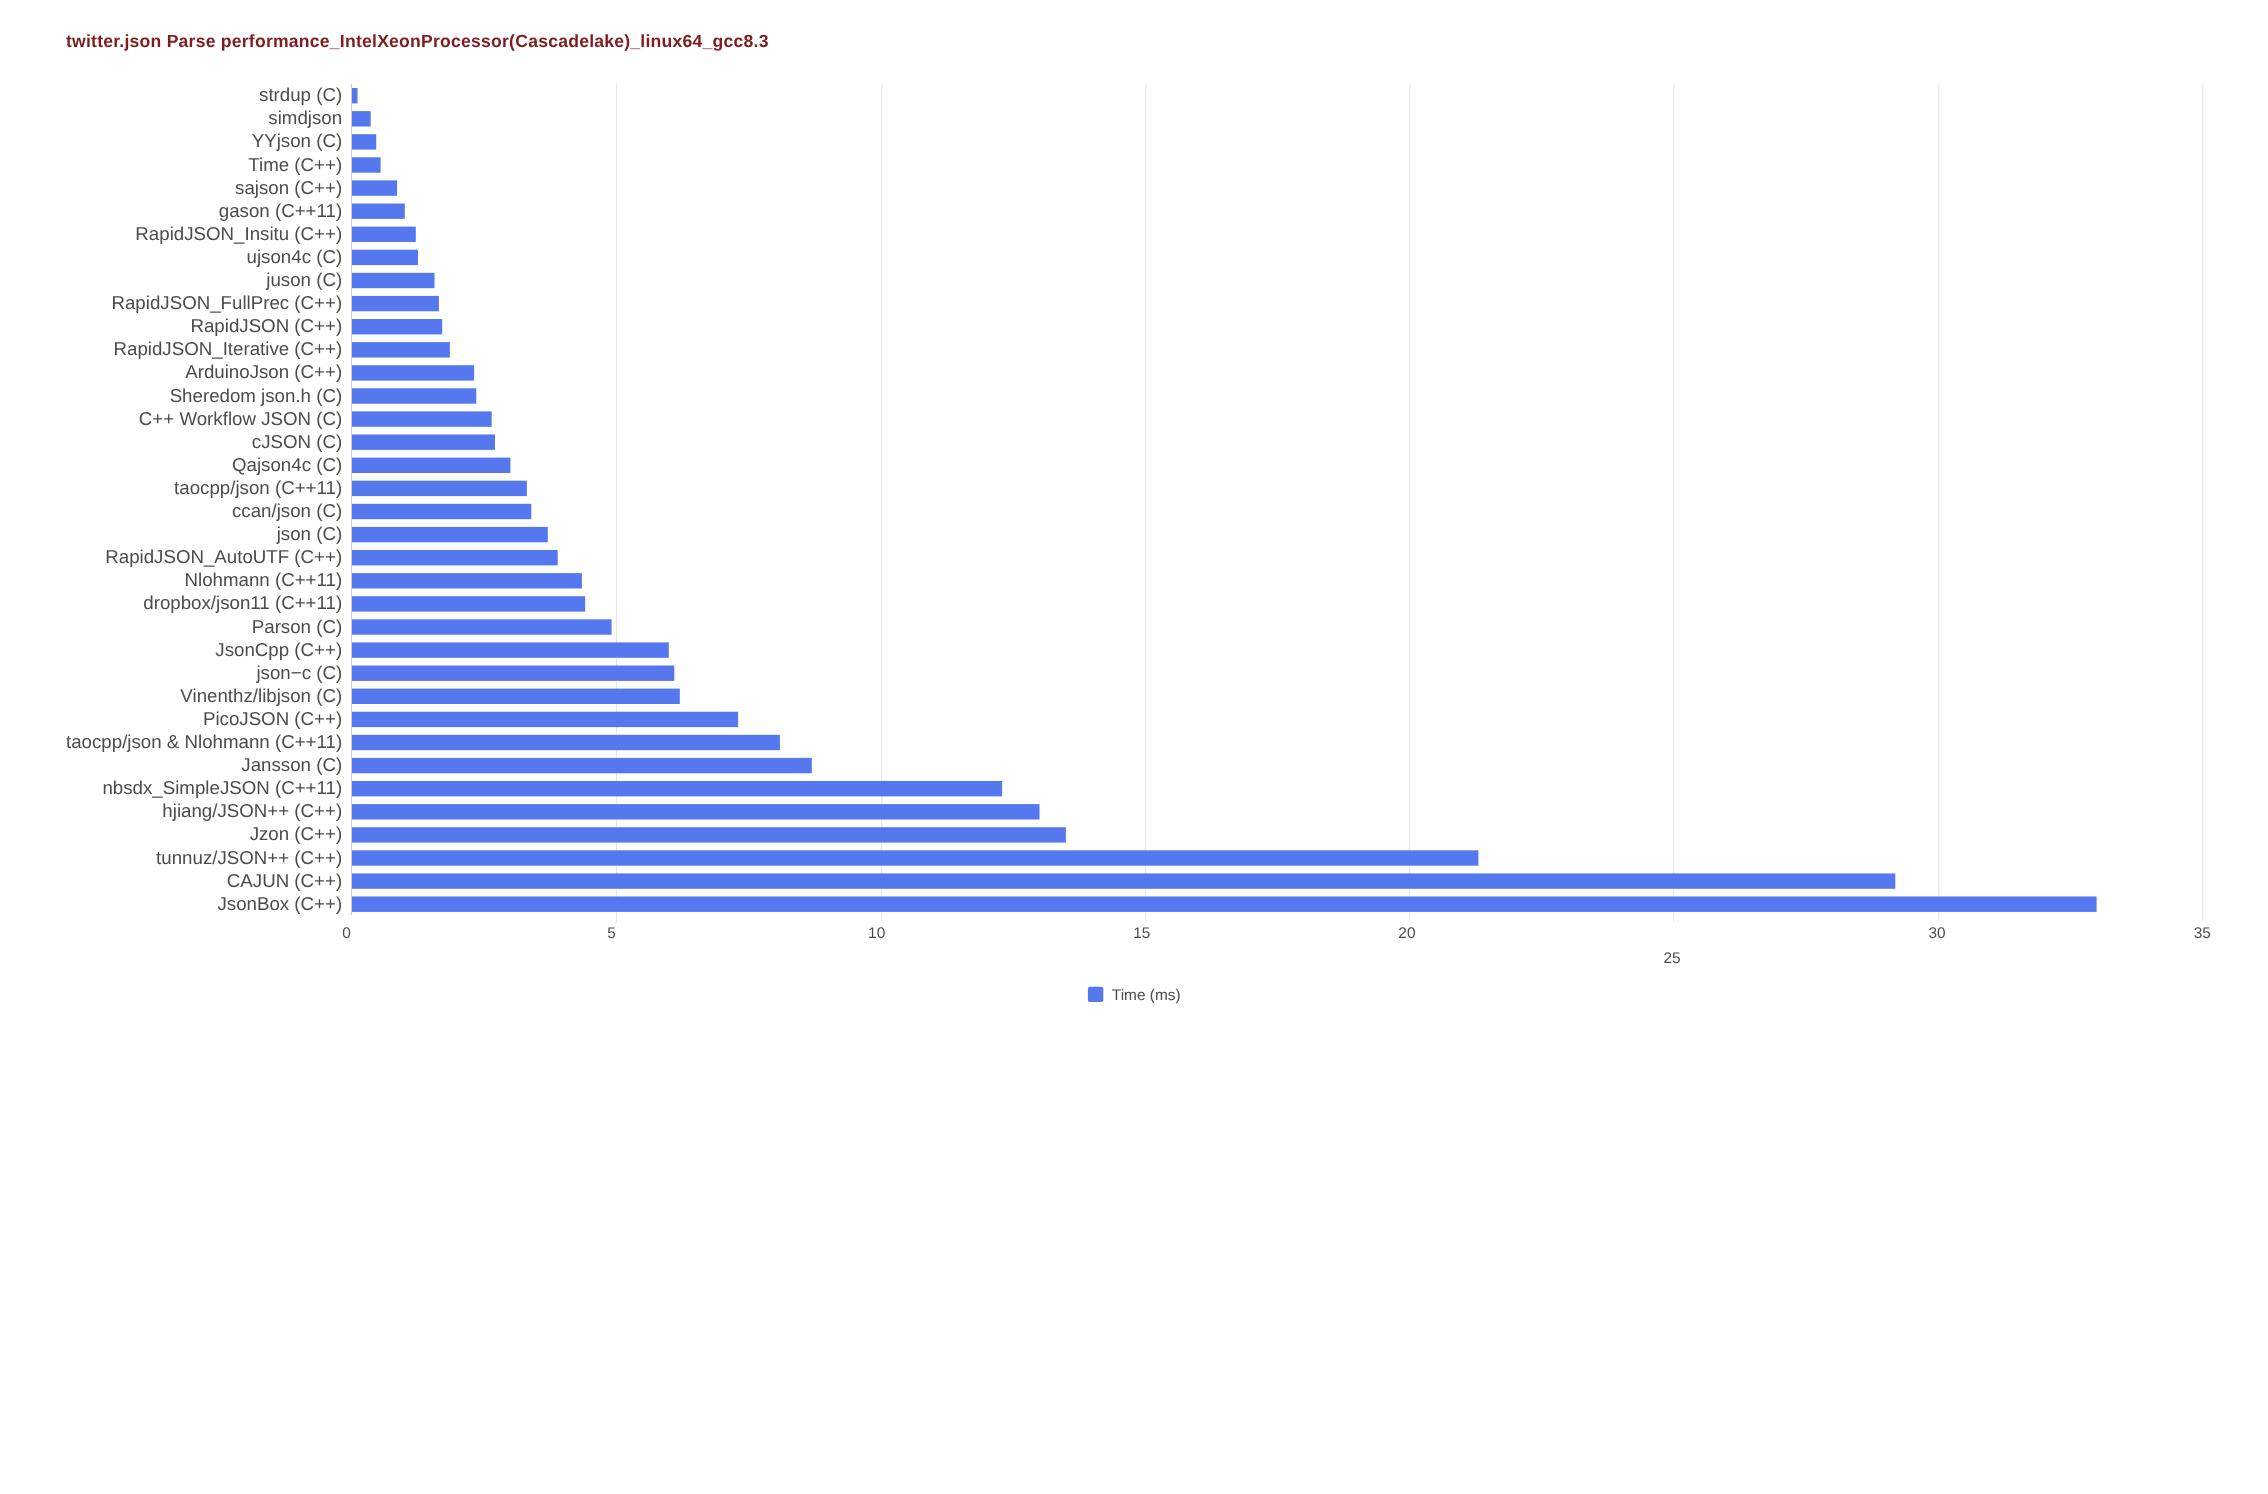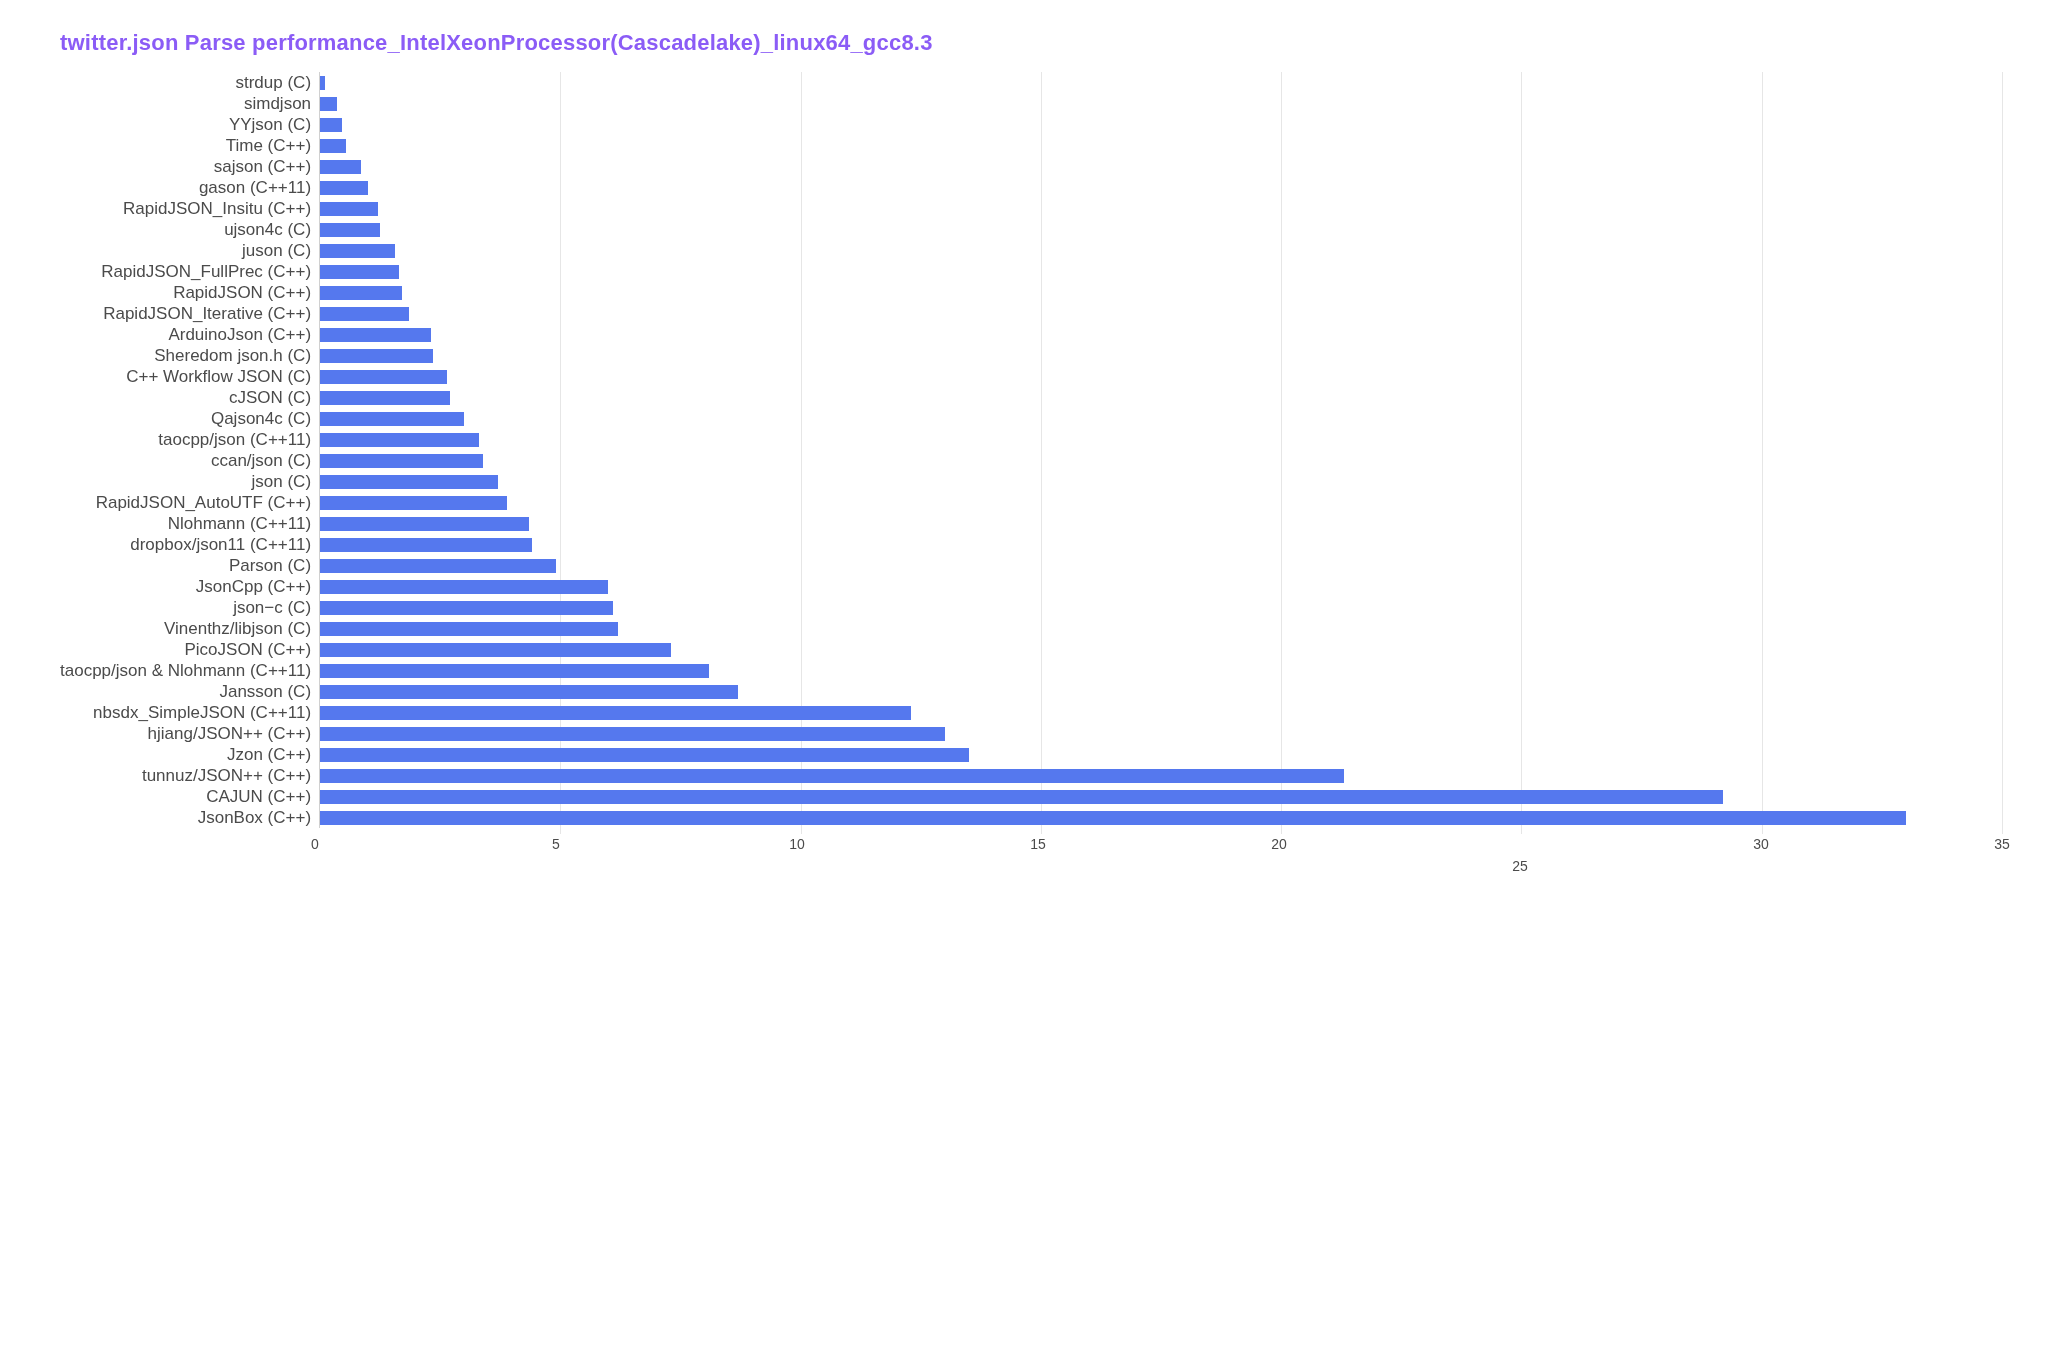--- a/index.html
+++ b/index.html
@@ -6,24 +6,24 @@
     * { box-sizing: border-box; margin: 0; padding: 0; }
     html, body { width: 100%; height: 100%; }
     body {
       font-family: "Helvetica Neue", Helvetica, Arial, "PingFang SC", "Hiragino Sans GB", "Microsoft YaHei", sans-serif;
       background: #ffffff;
       color: #1f1f1f;
       padding: 30px 60px 40px 60px;
     }
 
     .title {
-      font-size: 22px;
+      font-size: 16px;
       font-weight: 700;
-      color: #8b5cf6;
-      margin-bottom: 16px;
+      color: #7f1d1d;
+      margin-bottom: 28px;
       letter-spacing: 0.2px;
     }
 
     .chart-wrap {
       width: 100%;
       position: relative;
     }
 
     
     .chart {
@@ -291,14 +291,18 @@
   <div class="x-tick" style="left: 0%;">0</div>
       <div class="x-tick" style="left: 14.2857%;">5</div>
       <div class="x-tick" style="left: 28.5714%;">10</div>
       <div class="x-tick" style="left: 42.8571%;">15</div>
       <div class="x-tick" style="left: 57.1429%;">20</div>
       <div class="x-tick" style="left: 71.4286%; margin-top: 22px;">25</div>
       <div class="x-tick" style="left: 85.7143%;">30</div>
       <div class="x-tick" style="left: 100%;">35</div>
     </div>
 
+  <div class="legend">
+    <span class="legend-swatch"></span>
+    <span>Time (ms)</span>
+  </div>
 
 </div>
 
 </body></html>

